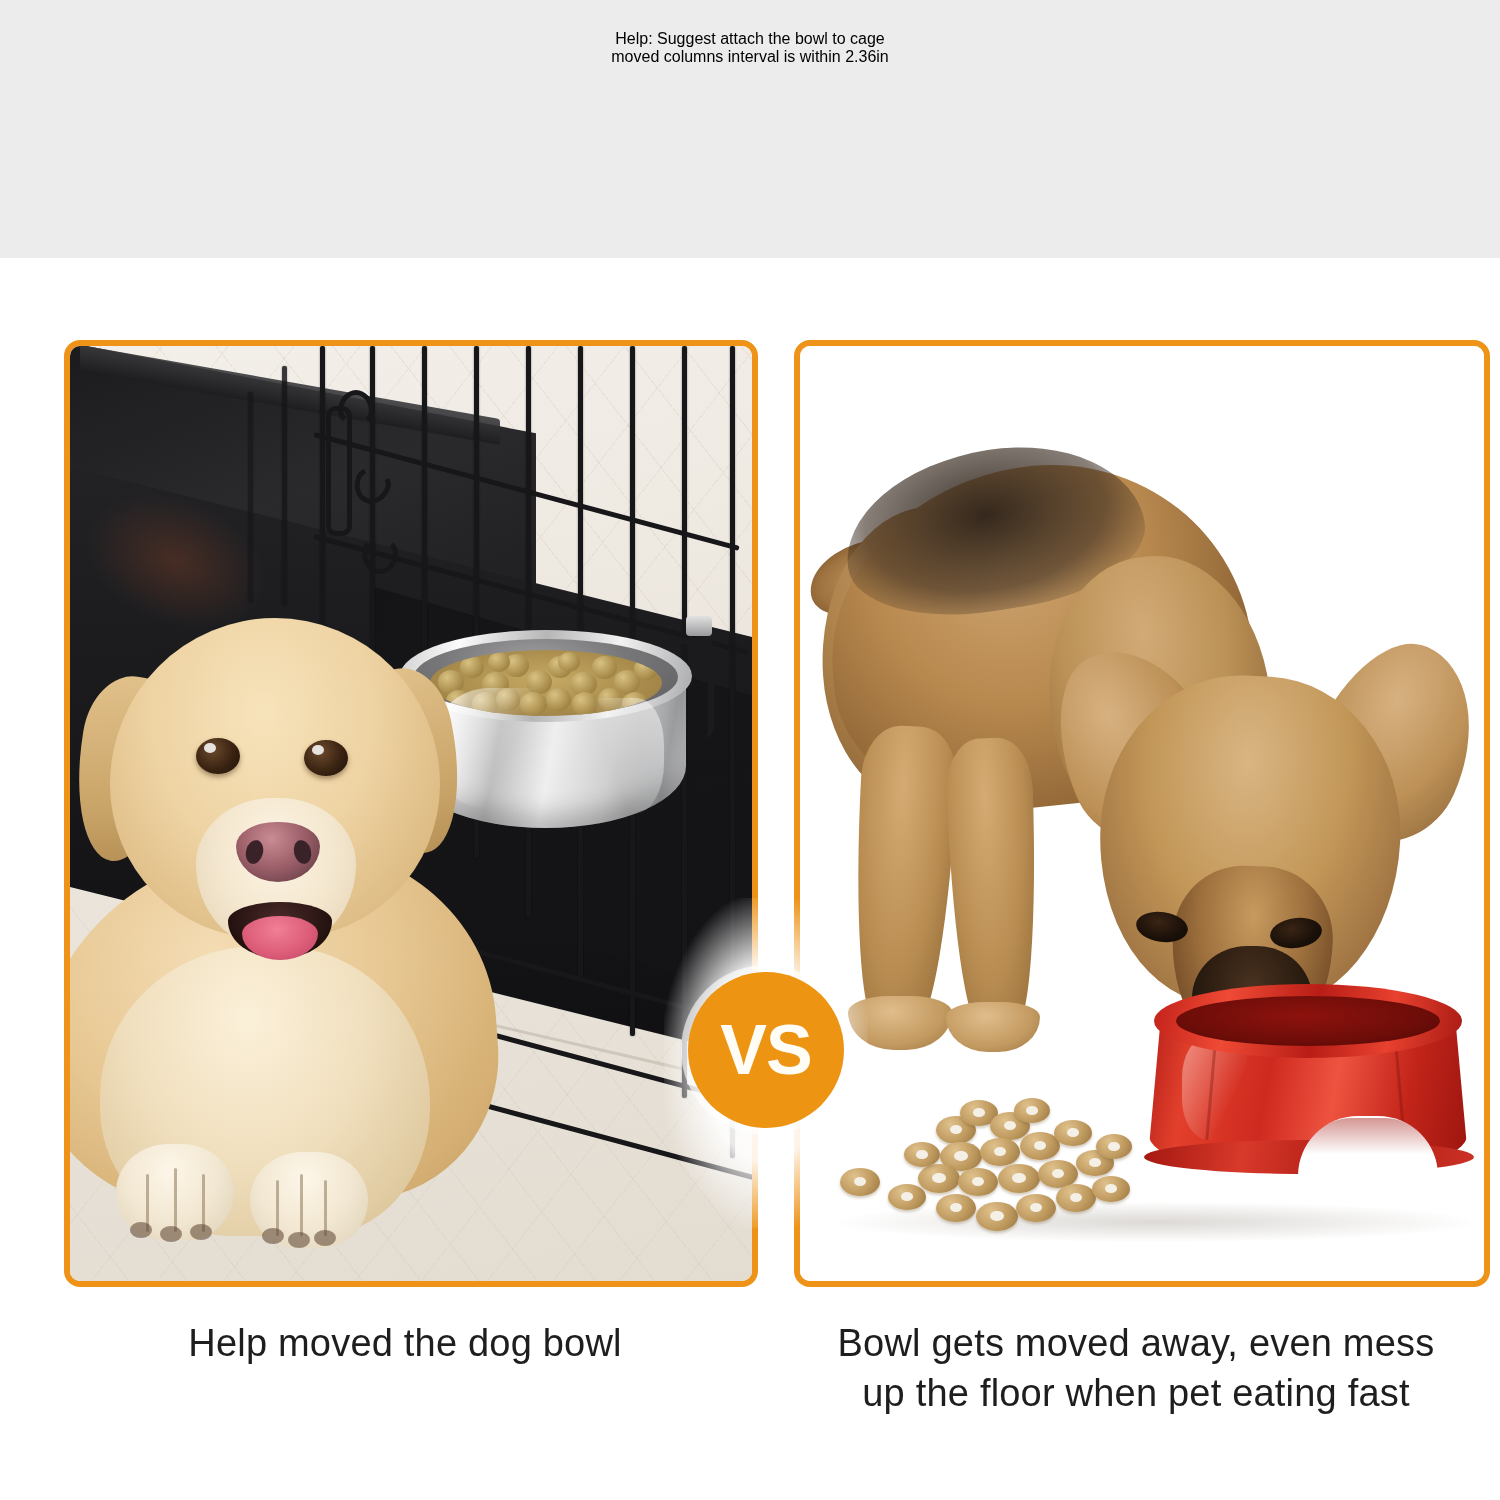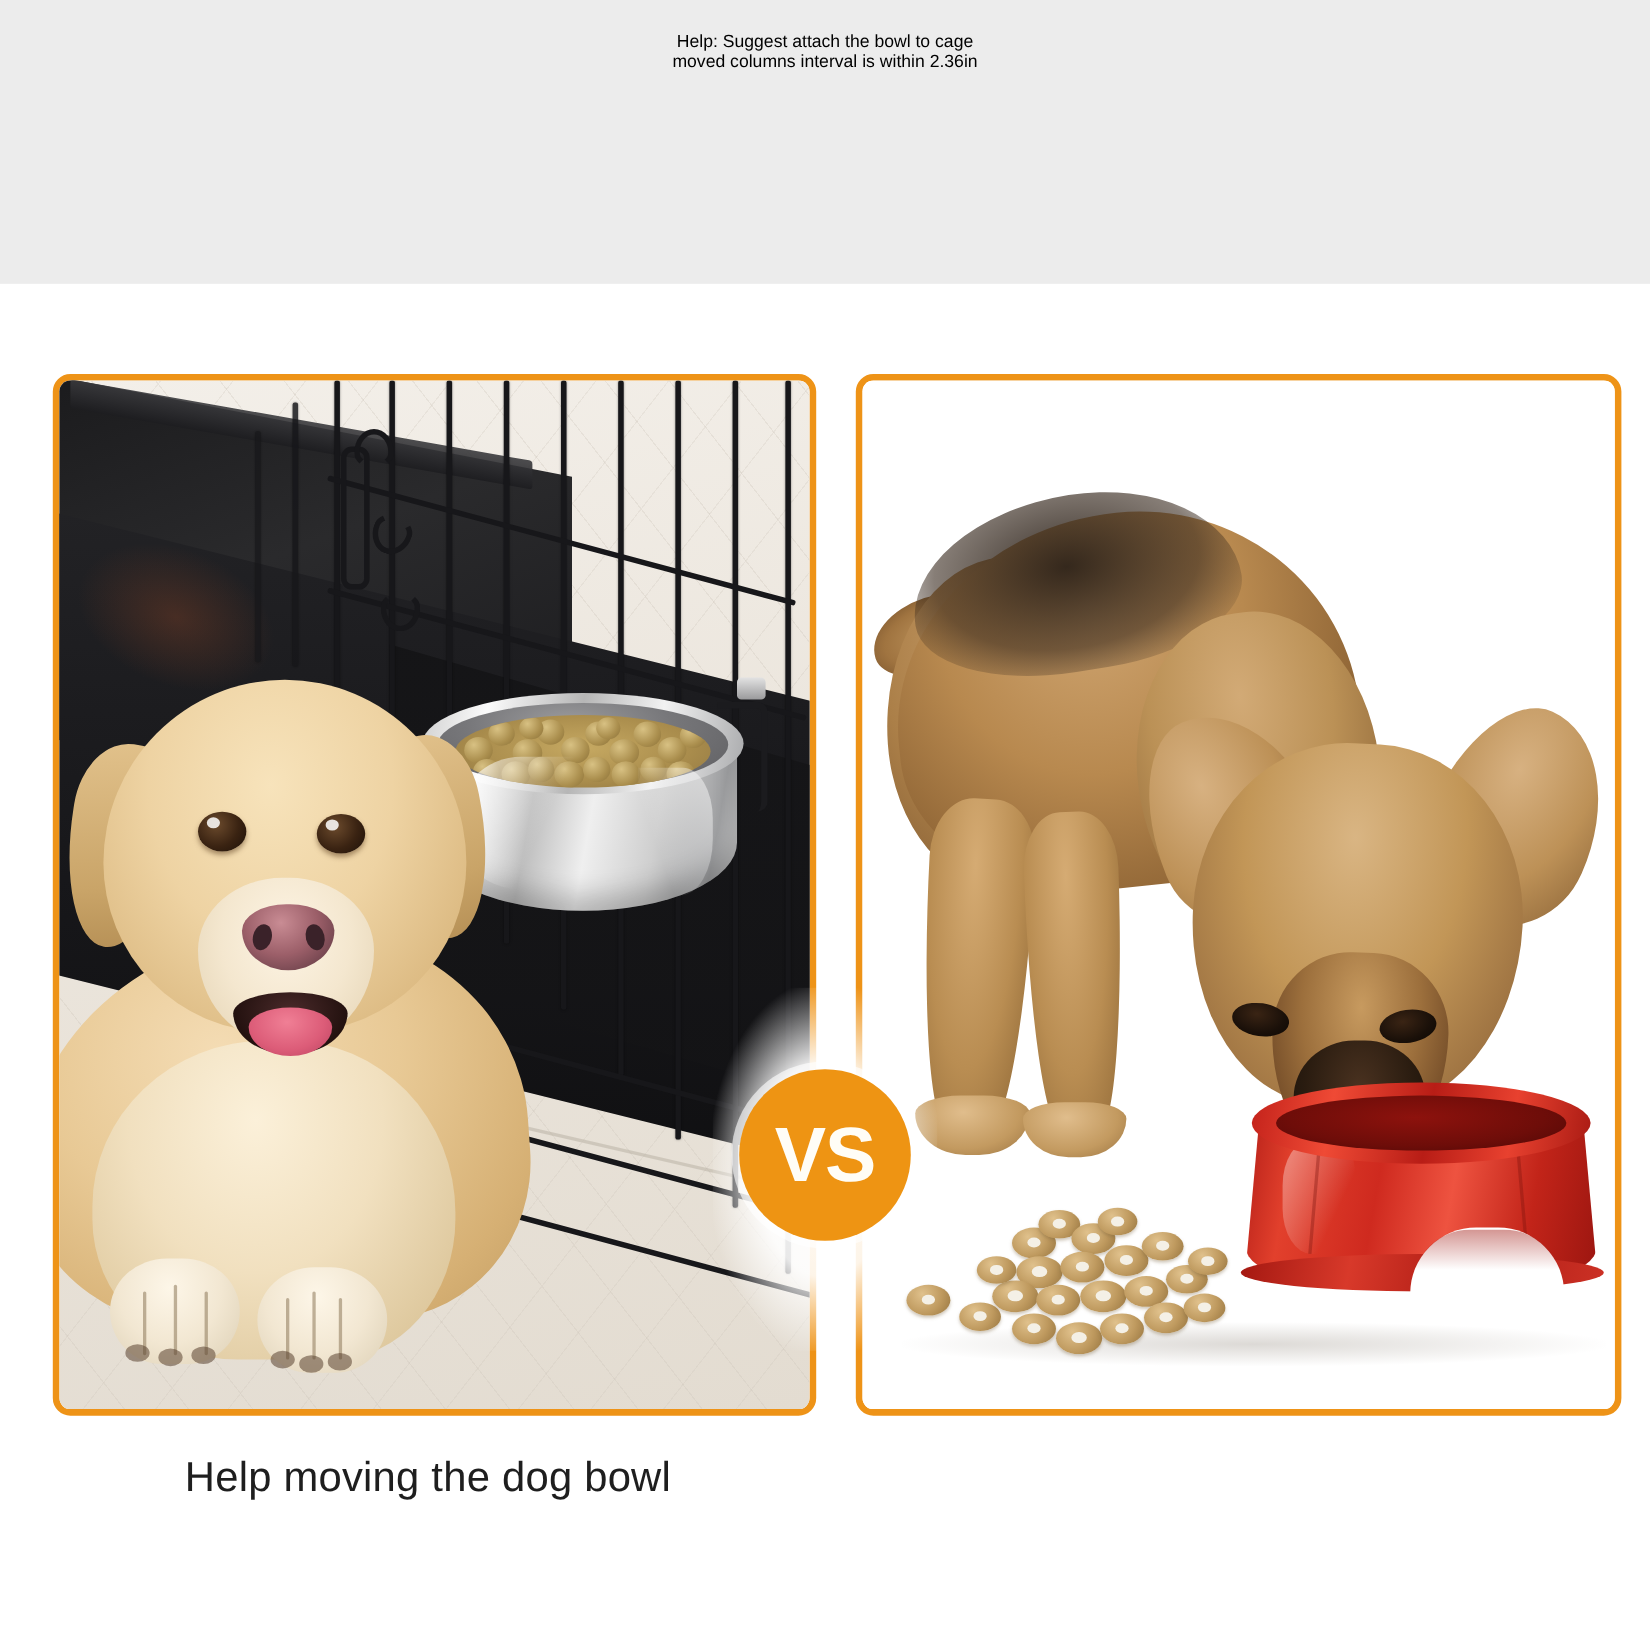--- a/index.html
+++ b/index.html
@@ -21,21 +21,21 @@
   .title{
     font-size:62px;font-weight:bold;color:#ee9317;
     letter-spacing:.5px;line-height:1.12;margin:0;
   }
   .subtitle{
     font-size:41px;color:#2b2b2b;line-height:1.28;text-align:center;
     margin:12px 0 0 0;font-weight:400;letter-spacing:.2px;
   }
 
   
-  .panels{position:absolute;left:0;top:258px;width:1271px;height:1242px;}
+  .panels{position:absolute;left:16px;top:258px;width:1271px;height:1242px;}
   .panel{
     position:absolute;top:82px;height:935px;
     border:6px solid #ee9317;border-radius:16px;
     overflow:hidden;background:#fff;
   }
   .panel-left{left:48px;width:682px;}
   .panel-right{left:778px;width:684px;}
   .photo{position:absolute;inset:0;overflow:hidden;}
 
   
@@ -524,16 +524,20 @@
 
     </div>
   </div>
 
   <div class="vs-halo"></div>
   <div class="vs-badge">
     <span>VS</span>
   </div>
 
   <div class="caption left">
-    <div>Help moving the dog bowl</div>
+    <div>Help moved the dog bowl</div>
   </div>
+  <div class="caption right">
+    <div>Bowl gets moved away, even mess</div>
+    <div>up the floor when pet eating fast</div>
+  </div>
 
 </div>
 
 </body></html>

